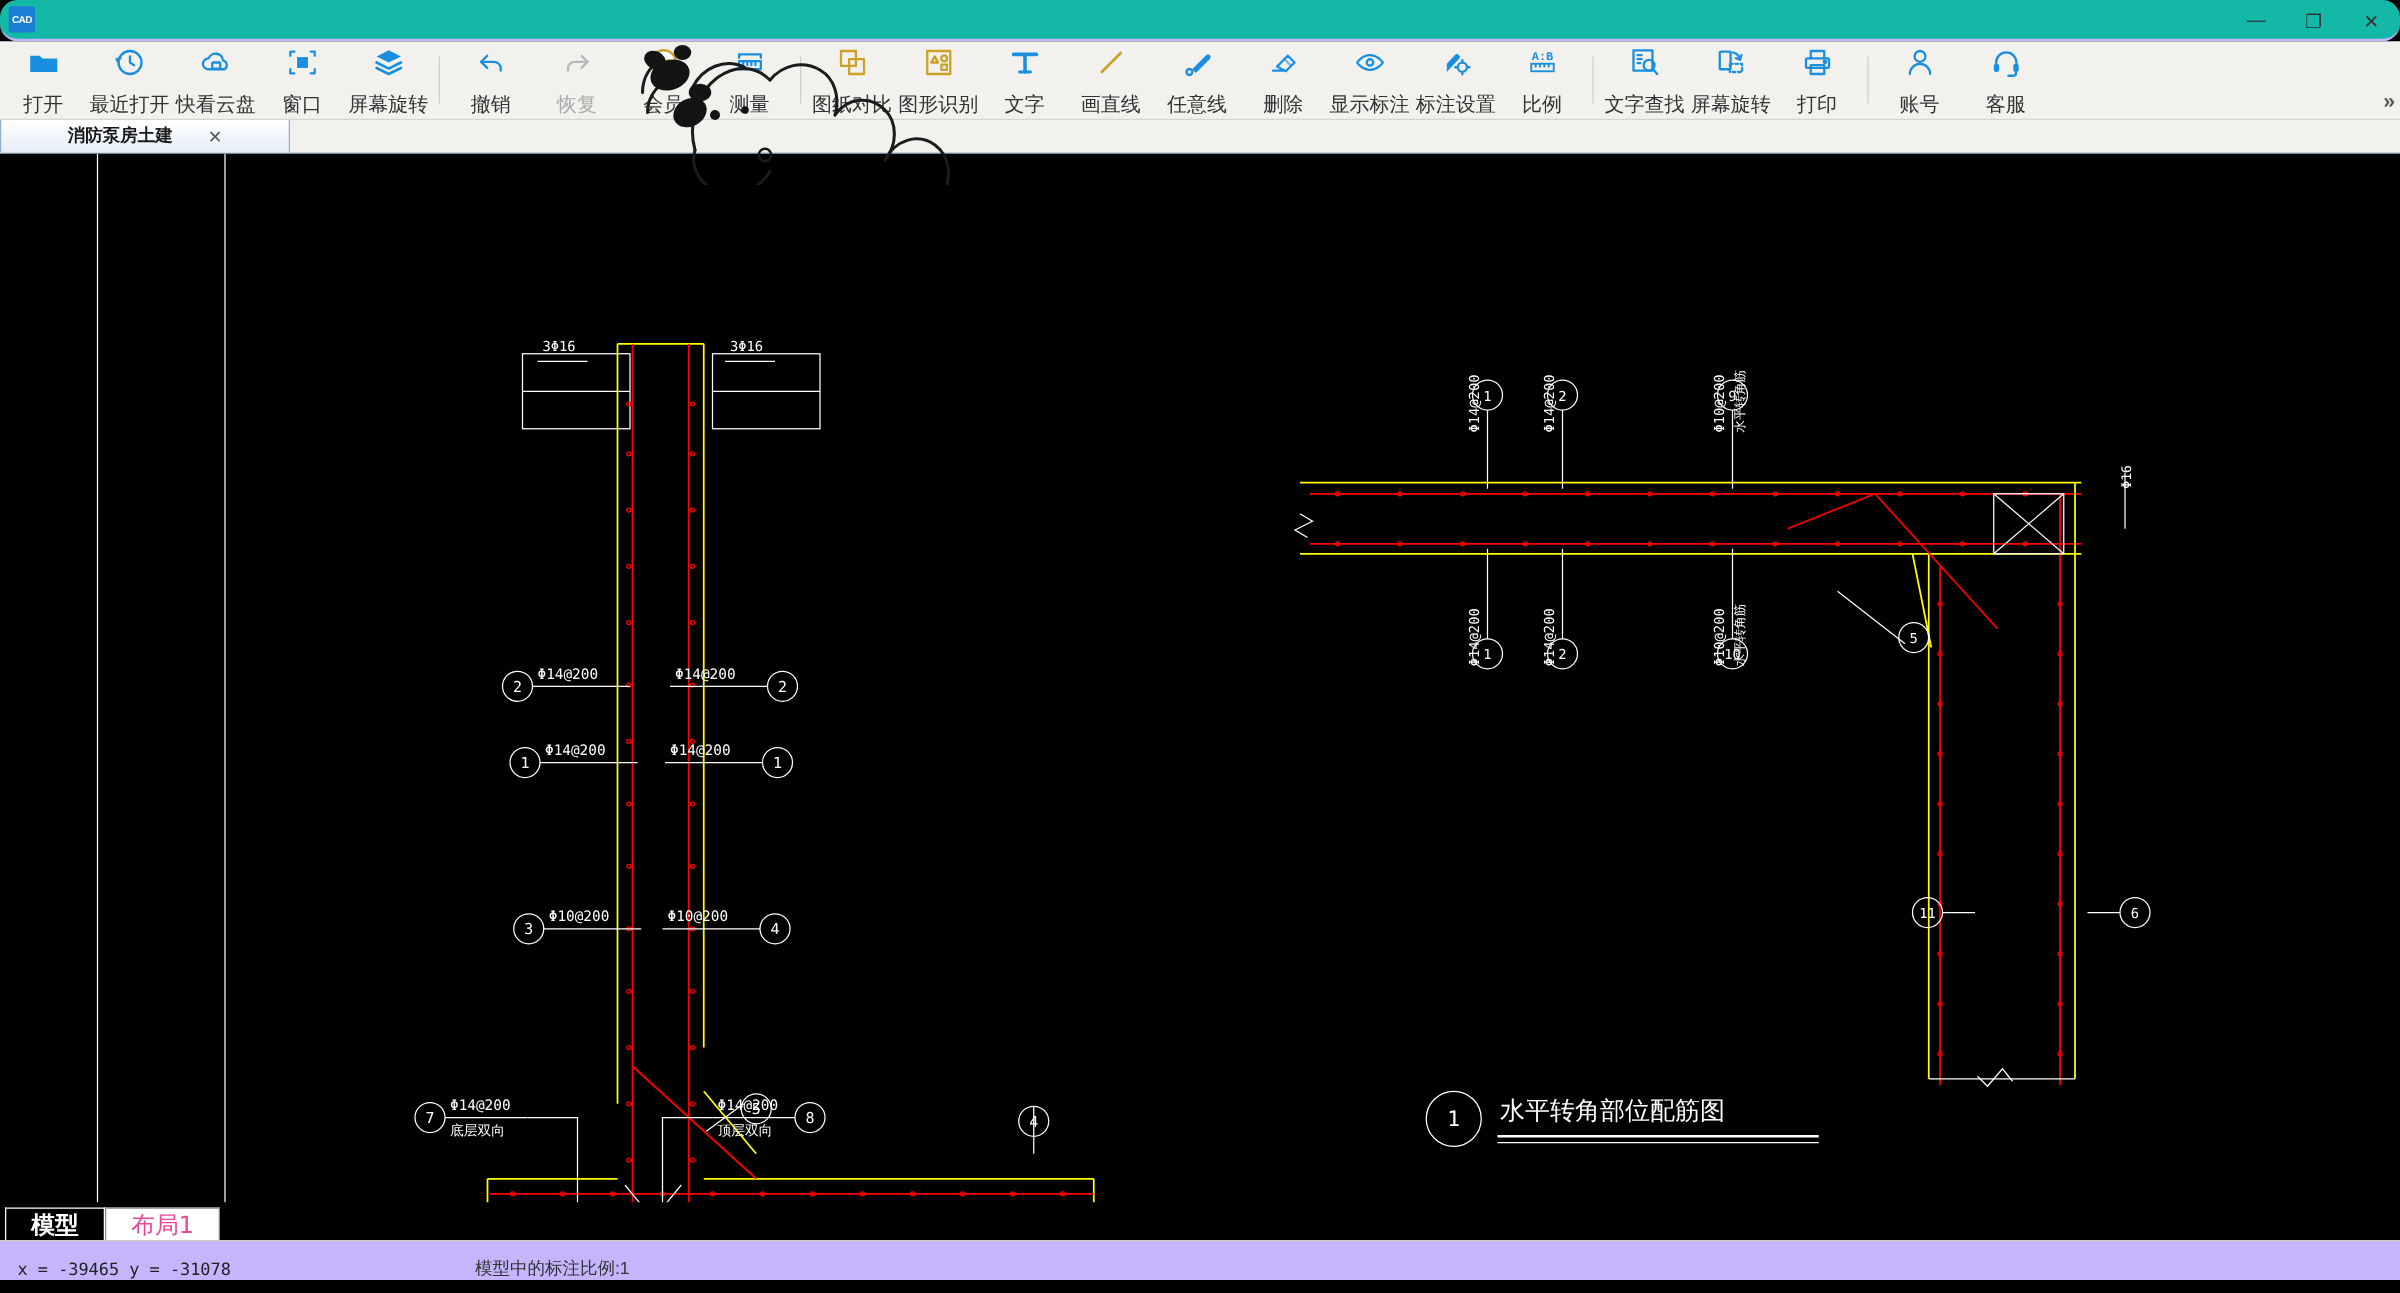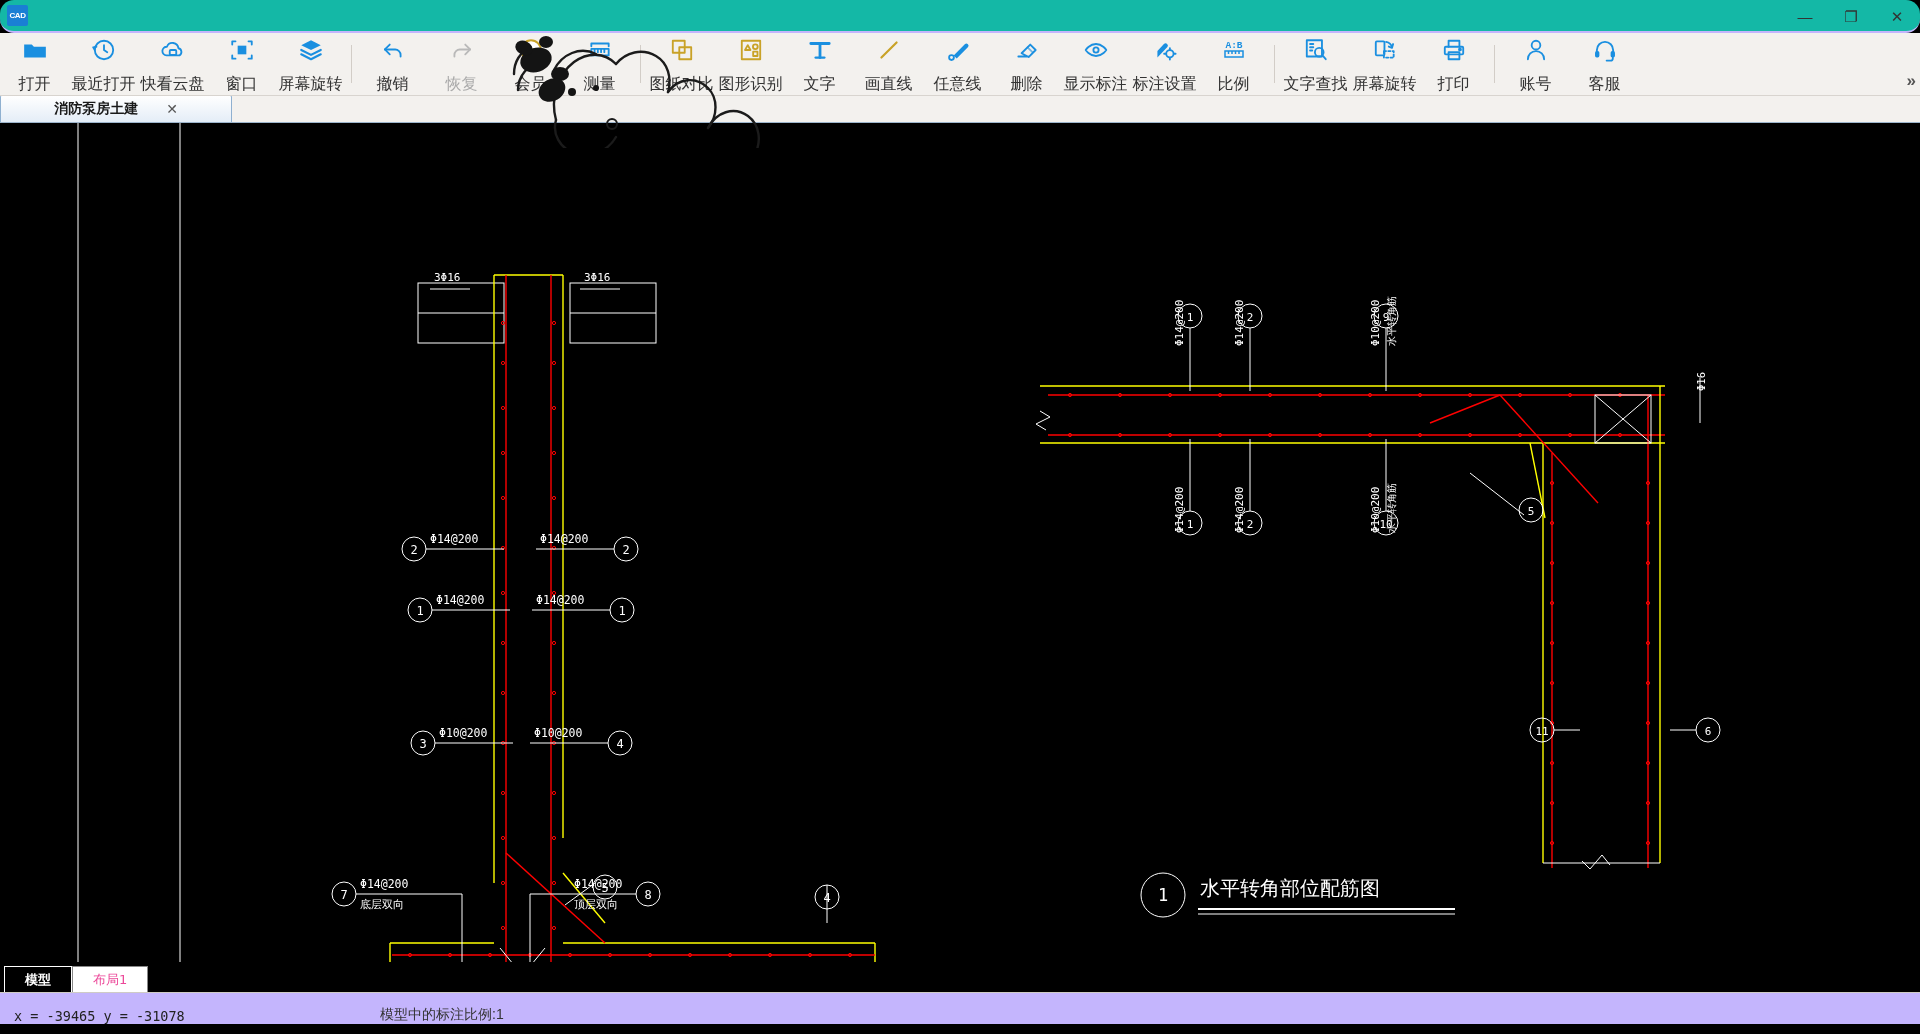--- a/index.html
+++ b/index.html
@@ -66,21 +66,21 @@
   }
   #canvas svg{ position:absolute;top:0;left:0; }
 
   
   #layouttabs{
     height:30px;background:#000;display:flex;align-items:flex-end;
     padding-left:4px;
   }
   .ltab{
     height:26px;padding:0 20px;display:flex;align-items:center;
-    font-size:13px;font-family:"DejaVu Sans",sans-serif;
+    font-size:19px;font-family:"DejaVu Sans",sans-serif;
   }
   .ltab.active{ background:#000;color:#fff;font-weight:bold;
     border-top:1px solid #fff;border-left:1px solid #fff;border-right:1px solid #fff; }
   .ltab.inactive{ background:#fff;color:#ec4899;
     border:1px solid #888;border-bottom:none; }
 
   
   #statusbar{
     height:32px;background:#c4b5fd;display:flex;align-items:flex-end;
     border-top:1px solid #cfcbc5;font-size:14px;color:#222;

